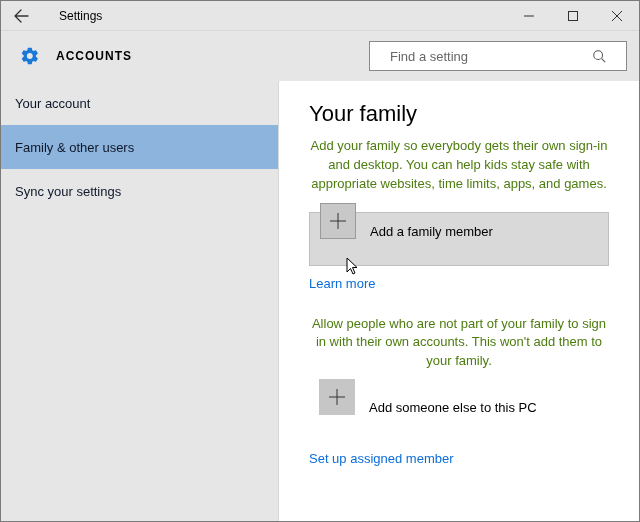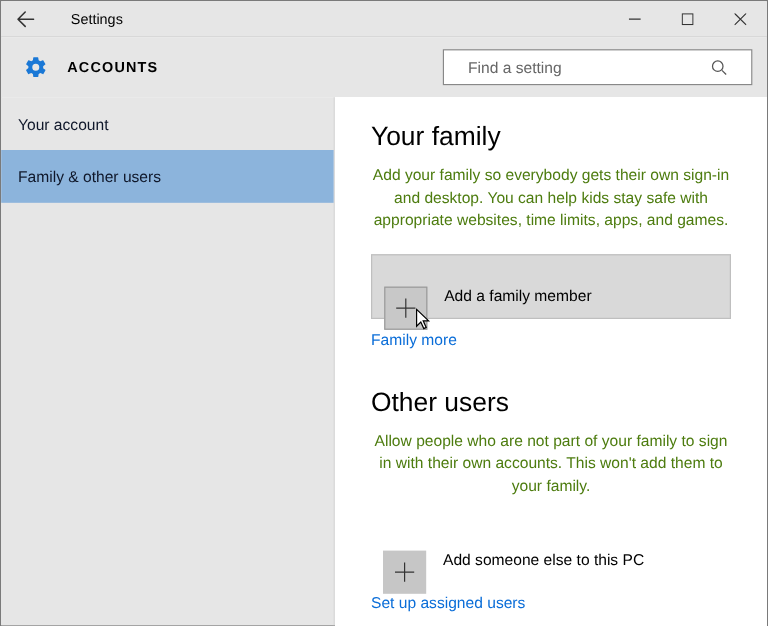--- a/index.html
+++ b/index.html
@@ -16,21 +16,21 @@
   .search { margin-left: auto; width: 258px; height: 30px; border: 1px solid #888; background: #fff; display: flex; align-items: center; padding: 0 20px; color: #666; }
   .search input { border: none; outline: none; flex: 1; font-family: inherit; font-size: 13px; color: #333; }
   .search input::placeholder { color: #666; }
   .body { display: flex; flex: 1; min-height: 0; }
   .sidebar { width: 278px; background: #e6e6e6; border-right: 1px solid #d8d8d8; }
   .sidebar .item { height: 44px; display: flex; align-items: center; padding-left: 14px; color: #0f172a; cursor: default; }
   .sidebar .item.selected { background: #8cb4dc; text-align: center; }
   .main { flex: 1; background: #fff; padding: 20px 30px 10px 30px; overflow-y: auto; }
   .section-title { font-size: 22px; font-weight: 400; margin-bottom: 10px; }
   .section-text { font-size: 13px; color: #4d7c0f; line-height: 1.45; margin-bottom: 18px; text-align: center; }
-  .add-row { display: flex; align-items: flex-start; height: 52px; padding: 26px 10px; margin-bottom: 10px; }
+  .add-row { display: flex; align-items: flex-end; height: 52px; padding: 26px 10px; margin-bottom: 10px; }
   .add-row.hover { background: #d9d9d9; border: 1px solid #bfbfbf; }
   .add-plus { width: 36px; height: 36px; background: #c6c6c6; display: flex; align-items: center; justify-content: center; margin-right: 14px; }
   .add-row.hover .add-plus { border: 1px solid #9a9a9a; background: #c8c8c8; }
   .add-label { font-size: 13px; }
   .cursor { position: absolute; margin-left: -22px; margin-top: 4px; pointer-events:none;}
   .link { color: #0a6dd8; font-size: 13px; display: inline-block; margin-bottom: 24px; }
   .other-title { margin-top: 8px; }
   .main::-webkit-scrollbar { width: 14px; }
   .main::-webkit-scrollbar-track { background: #f0f0f0; }
   .main::-webkit-scrollbar-thumb { background: #c0c0c0; }
@@ -84,48 +84,50 @@
   </div>
 
   <div class="body">
     <div class="sidebar">
       <div class="item">
           <span>Your account</span>
         </div>
       <div class="item selected">
           <span>Family &amp; other users</span>
         </div>
+      <div class="item">
+          <span>Sync your settings</span>
+        </div>
     </div>
 
     <div class="main">
       <div class="section-title">Your family</div>
       <div class="section-text">Add your family so everybody gets their own sign-in and desktop. You can help kids stay safe with appropriate websites, time limits, apps, and games.</div>
 
       <div class="add-row hover" style="position:relative;">
         <div class="add-plus">
           <svg width="18" height="18" viewBox="0 0 18 18">
               <path d="M9 1 V17 M1 9 H17" stroke="#333" stroke-width="1"></path>
             </svg>
         </div>
         <span class="add-label">Add a family member</span>
         <svg class="cursor" style="position:absolute; left:58px; top:40px;" width="16" height="20" viewBox="0 0 16 20">
             <path d="M1 1 L1 15 L4.5 11.5 L7 17 L9 16 L6.5 10.5 L11 10.5 Z" fill="#fff" stroke="#000" stroke-width="1"></path>
           </svg>
       </div>
 
-      <a class="link">Family more</a>
+      <a class="link">Learn more</a>
 
-      <div class="section-title other-title">Other users</div>
       <div class="section-text">Allow people who are not part of your family to sign in with their own accounts. This won't add them to your family.</div>
 
       <div class="add-row">
         <div class="add-plus">
           <svg width="18" height="18" viewBox="0 0 18 18">
               <path d="M9 1 V17 M1 9 H17" stroke="#333" stroke-width="1"></path>
             </svg>
         </div>
         <span class="add-label">Add someone else to this PC</span>
       </div>
 
-      <a class="link">Set up assigned users</a>
+      <a class="link">Set up assigned member</a>
     </div>
   </div>
 </div>
 
 </body></html>

